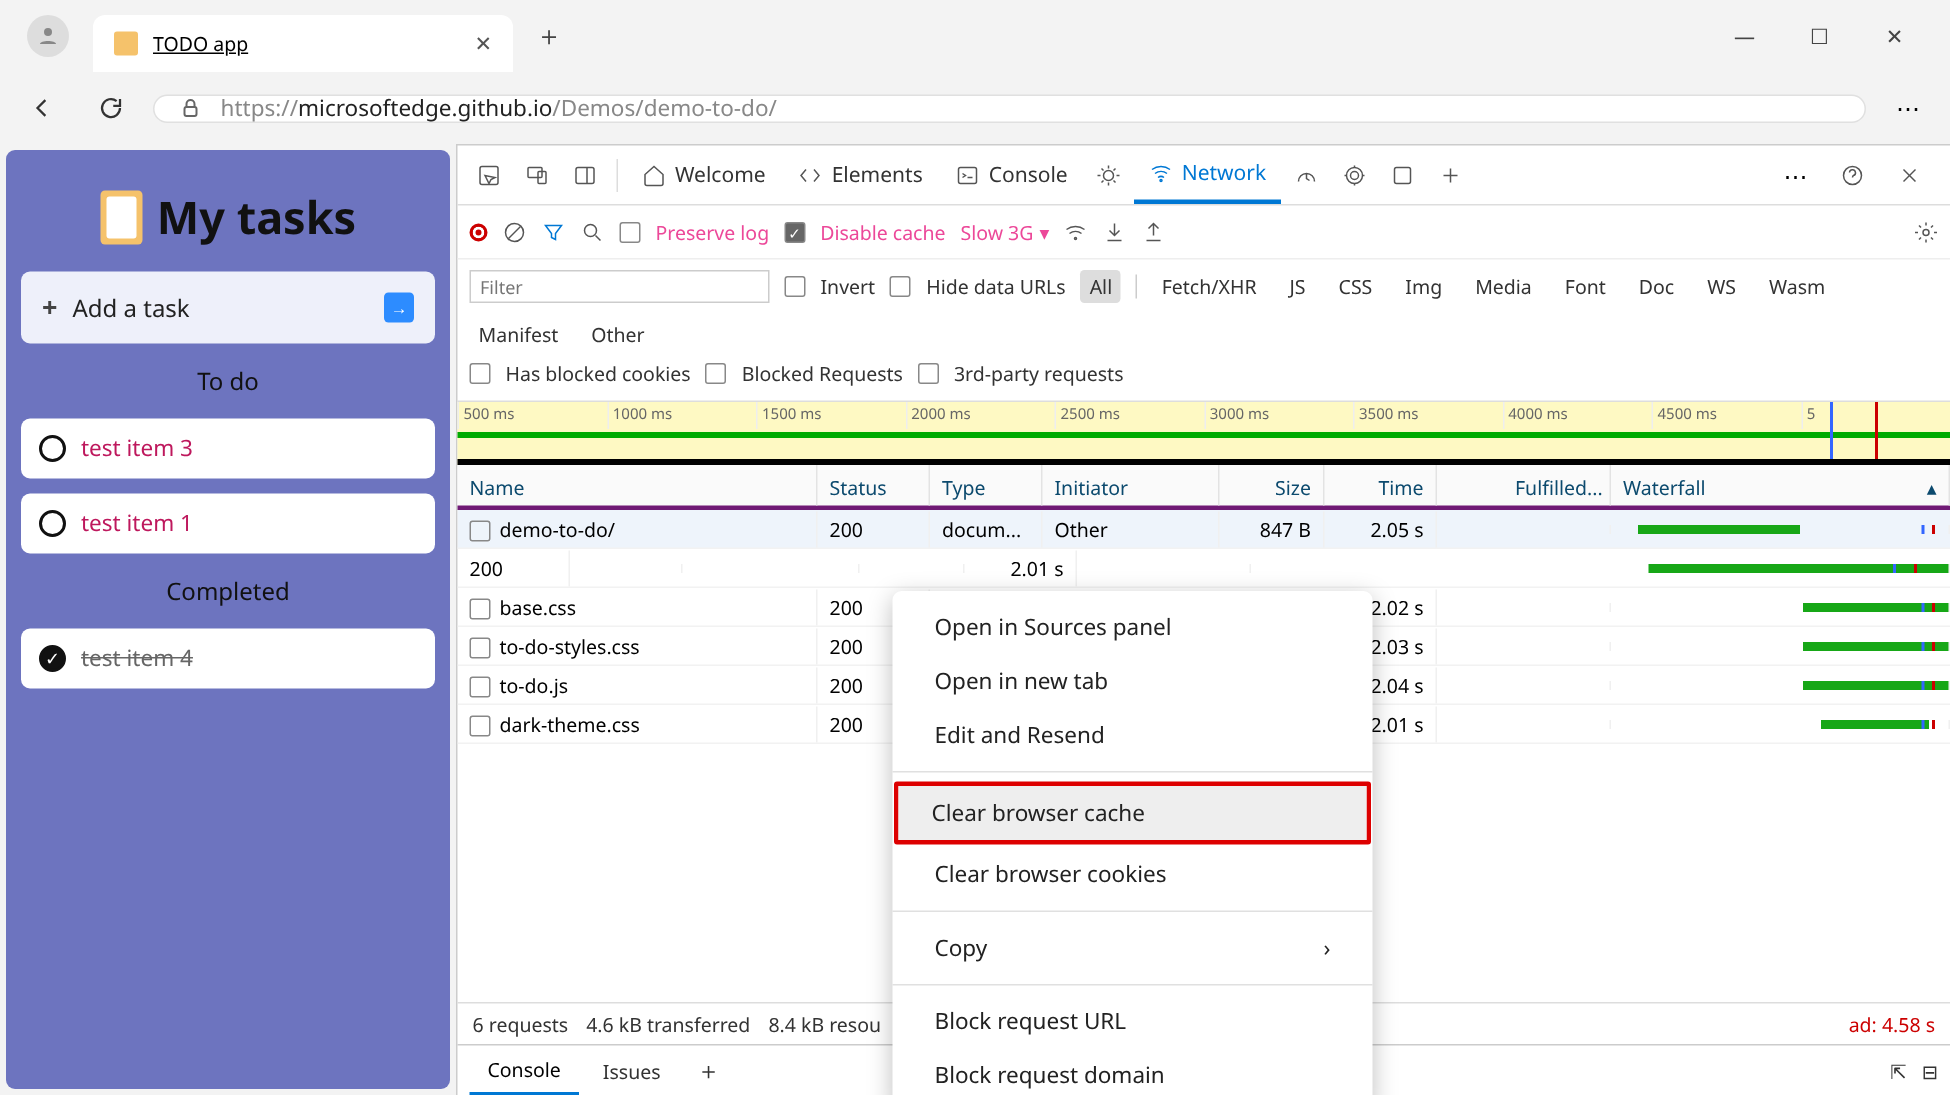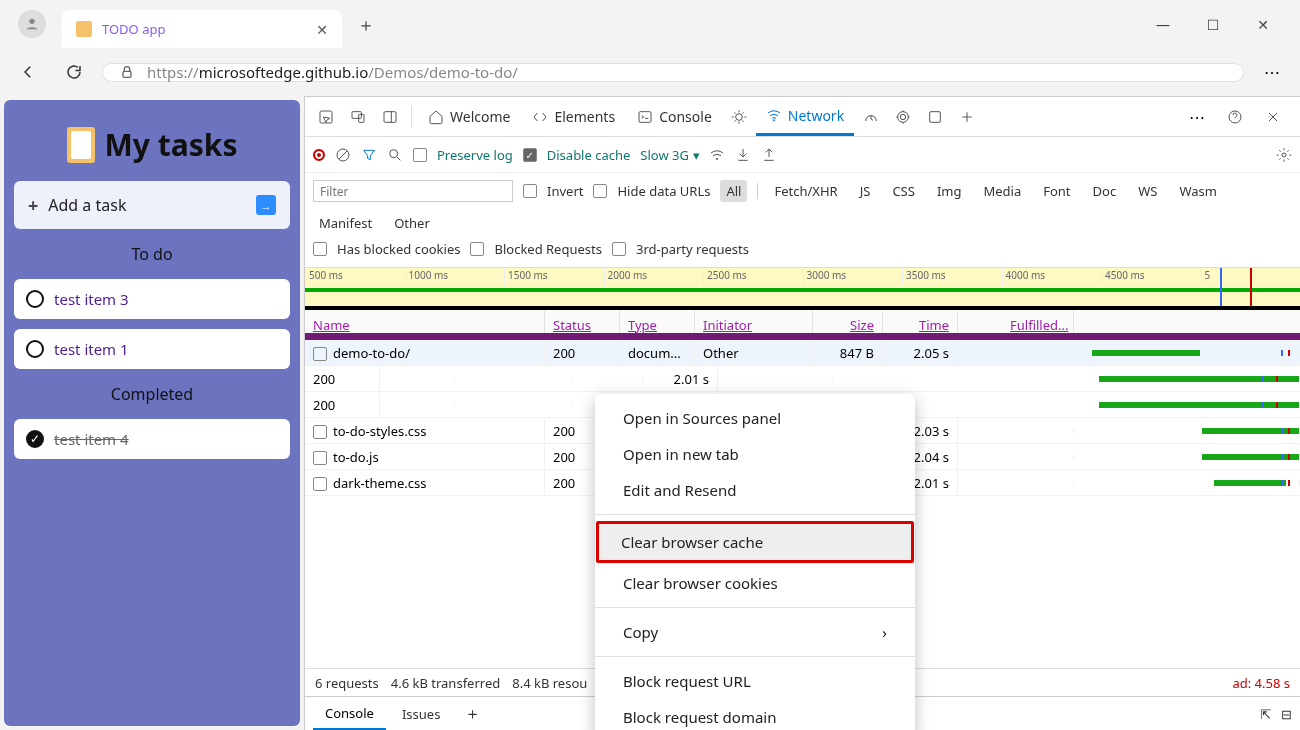--- a/index.html
+++ b/index.html
@@ -4,21 +4,21 @@
 <style>
 * { box-sizing: border-box; margin: 0; padding: 0; font-family: "Segoe UI", system-ui, sans-serif; }
 body { width: 1300px; height: 730px; background: #f3f3f3; overflow: hidden; position: relative; }
 
 
 .titlebar { height: 48px; display: flex; align-items: center; padding: 0 8px; background: #f3f3f3; }
 .profile-icon { width: 28px; height: 28px; border-radius: 50%; background: #ddd; margin: 0 10px; display: flex; align-items: center; justify-content: center; }
 .profile-icon svg { width: 16px; height: 16px; fill: #888; }
 .tab { display: flex; align-items: center; background: #fff; border-radius: 8px 8px 0 0; padding: 0 14px; height: 38px; width: 280px; margin-left: 6px; margin-top: 10px; gap: 10px; }
 .tab-icon { width: 16px; height: 16px; background: #f5c26b; border-radius: 2px; }
-.tab-title { flex: 1; font-size: 13px; color: #8b5cf6; }
+.tab-title { flex: 1; font-size: 13px; color: #000000; text-decoration: underline; }
 .tab-close { color: #555; font-size: 14px; cursor: pointer; }
 .newtab { width: 32px; height: 32px; display: flex; align-items: center; justify-content: center; font-size: 18px; color: #444; margin-left: 8px; }
 .win-controls { margin-left: auto; display: flex; gap: 20px; padding-right: 14px; }
 .win-controls span { font-size: 14px; color: #444; width: 30px; text-align: center; }
 
 
 .addressrow { height: 48px; display: flex; align-items: center; padding: 0 10px; background: #f3f3f3; gap: 10px; }
 .navbtn { width: 36px; height: 36px; display: flex; align-items: center; justify-content: center; border-radius: 6px; }
 .navbtn svg { width: 18px; height: 18px; stroke: #333; fill: none; stroke-width: 2; }
 .addressbar { flex: 1; height: 19px; background: #fff; border-radius: 18px; display: flex; align-items: center; padding: 0 16px; gap: 12px; border: 1px solid #e0e0e0; }
@@ -37,35 +37,35 @@
 .app-title { font-size: 30px; font-weight: 700; color: #111; }
 .addtask { background: #eef0fa; border-radius: 6px; padding: 12px 14px; display: flex; align-items: center; gap: 10px; }
 .addtask .plus { font-size: 18px; font-weight: 700; color: #444; }
 .addtask .txt { flex:1; font-size: 16px; color: #222; }
 .addtask .go { width: 20px; height: 20px; background:#2d8cff; border-radius:3px; display:flex; align-items:center; justify-content:center; color:#fff; font-size:11px; }
 .section-label { text-align: center; font-size: 16px; color: #111; padding: 4px 0; }
 .task { background: #fff; border-radius: 6px; padding: 10px 12px; display: flex; align-items: center; gap: 10px; }
 .task .circ { width: 18px; height: 18px; border: 2.5px solid #111; border-radius: 50%; }
 .task .circ.checked { background:#111; position:relative; }
 .task .circ.checked::after { content:'✓'; color:#fff; font-size:12px; position:absolute; top:-2px; left:2px; }
-.task .name { font-size: 15px; color: #4c1d95; }
+.task .name { font-size: 15px; color: #be185d; }
 .task .name.done { text-decoration: line-through; color:#666; }
 
 
 .devtools { flex: 1; background: #fff; border-top: 1px solid #ccc; border-left: 1px solid #ccc; display: flex; flex-direction: column; min-width: 0; }
 .dt-tabs { height: 40px; display: flex; align-items: center; border-bottom: 1px solid #ddd; padding: 0 6px; gap: 2px; }
 .dt-tab { display:flex; align-items:center; gap:6px; padding: 0 10px; height: 100%; font-size: 14px; color:#333; }
 .dt-tab.active { border-bottom: 3px solid #0078d4; color:#0078d4; }
 .dt-tab svg { width:16px; height:16px; stroke:#555; fill:none; stroke-width:1.5; }
 .dt-tab.active svg { stroke:#0078d4; }
 .dt-tabicon { width:30px; height:30px; display:flex; align-items:center; justify-content:center; }
 .dt-tabicon svg { width:16px; height:16px; stroke:#555; fill:none; stroke-width:1.5; }
 .dt-right { margin-left:auto; display:flex; gap:8px; padding-right:6px; }
 
-.dt-toolbar { height: 36px; display:flex; align-items:center; border-bottom:1px solid #eee; padding:0 8px; gap:10px; font-size:13px; color:#0f766e; }
+.dt-toolbar { height: 36px; display:flex; align-items:center; border-bottom:1px solid #eee; padding:0 8px; gap:10px; font-size:13px; color:#ec4899; }
 .dt-toolbar .reddot { width:12px; height:12px; border:2px solid #c00; border-radius:50%; background:#c00; box-shadow: 0 0 0 2px #fff inset; }
 .dt-toolbar svg { width:16px; height:16px; stroke:#555; fill:none; stroke-width:1.5; }
 .checkbox { width:14px; height:14px; border:1px solid #888; border-radius:2px; display:inline-flex; align-items:center; justify-content:center; }
 .checkbox.checked { background:#666; }
 .checkbox.checked::after { content:'✓'; color:#fff; font-size:10px; }
 .throttle { display:flex; align-items:center; gap:4px; }
 .gear { margin-left:auto; }
 
 .dt-filters { border-bottom:1px solid #ddd; padding:4px 8px 6px; font-size:13px; color:#333; }
 .dt-filters .row { display:flex; align-items:center; gap:10px; padding:3px 0; flex-wrap:wrap; }
@@ -74,21 +74,21 @@
 .pill.active { background:#ddd; }
 
 .timeline { height:42px; border-bottom:4px solid #000000; position:relative; background:#fef9c3; }
 .timeline .ticks { display:flex; height:18px; font-size:10px; color:#666; }
 .timeline .tick { flex:1; border-left:1px solid #eee; padding-left:3px; }
 .timeline .bar { position:absolute; left:0; right:0; top:20px; height:4px; background:#0a0; }
 .timeline .marker-blue { position:absolute; top:0; bottom:0; width:2px; background:#36f; }
 .timeline .marker-red { position:absolute; top:0; bottom:0; width:2px; background:#c00; }
 
 .net-table { flex:1; display:flex; flex-direction:column; min-height:0; position:relative; }
-.net-head { display:flex; border-bottom:7px solid #701a75; background:#fafafa; height:30px; font-size:13px; color:#a21caf;text-decoration:underline; }
+.net-head { display:flex; border-bottom:3px solid #701a75; background:#fafafa; height:30px; font-size:13px; color:#0c4a6e; }
 .net-head > div { padding:6px 8px; border-right:1px solid #e3e3e3; }
 .col-name { width:240px; } .col-status{width:75px;} .col-type{width:75px;} .col-init{width:118px;} .col-size{width:70px; text-align:right;} .col-time{width:75px; text-align:right;} .col-ful{width:72px;margin-left:44px;} .col-wf{flex:1; position:relative;}
 .net-body { flex:1; overflow:hidden; }
 .net-row { display:flex; height:26px; font-size:13px; align-items:center; border-bottom:1px solid #f2f2f2; }
 .net-row > div { padding:3px 8px; border-right:1px solid #f0f0f0; white-space:nowrap; overflow:hidden; }
 .net-row.sel { background:#eef4fb; }
 .ficon { display:inline-block; width:14px; height:14px; margin-right:6px; vertical-align:middle; border:1px solid #888; border-radius:2px; position:relative; }
 .wf-bar { position:absolute; height:14px; background:#17a717; top:50%; transform:translateY(-50%); border-radius:2px; }
 .col-wf .mark-blue { position:absolute; top:0; bottom:0; width:2px; background:#36f; }
 .col-wf .mark-red { position:absolute; top:0; bottom:0; width:2px; background:#c00; }
@@ -364,20 +364,21 @@
 
     <div class="net-table">
       <div class="net-head">
         <div class="col-name">Name</div>
         <div class="col-status">Status</div>
         <div class="col-type">Type</div>
         <div class="col-init">Initiator</div>
         <div class="col-size">Size</div>
         <div class="col-time">Time</div>
         <div class="col-ful">Fulfilled...</div>
+        <div class="col-wf"><span>Waterfall</span><span style="float:right">▴</span></div>
       </div>
       <div class="net-body" id="net-body">
           <div class="net-row sel">
     <div class="col-name"><span class="ficon"></span>demo-to-do/</div>
     <div class="col-status">200</div>
     <div class="col-type">docum...</div>
     <div class="col-init">Other</div>
     <div class="col-size">847 B</div>
     <div class="col-time">2.05 s</div>
     <div class="col-ful"></div>
@@ -394,20 +395,21 @@
     <div class="col-size"></div>
     <div class="col-time">2.01 s</div>
     <div class="col-ful"></div>
     <div class="col-wf" style="position:relative">
       <div class="wf-bar" style="left:57%;width:46%"></div>
       <div class="mark-blue" style="left:92%"></div>
       <div class="mark-red" style="left:95%"></div>
     </div>
           </div>
           <div class="net-row">
+    <div class="col-name"><span class="ficon"></span>base.css</div>
     <div class="col-status">200</div>
     <div class="col-type"></div>
     <div class="col-init"></div>
     <div class="col-size"></div>
     <div class="col-time">2.02 s</div>
     <div class="col-ful"></div>
     <div class="col-wf" style="position:relative">
       <div class="wf-bar" style="left:57%;width:46%"></div>
       <div class="mark-blue" style="left:92%"></div>
       <div class="mark-red" style="left:95%"></div>

